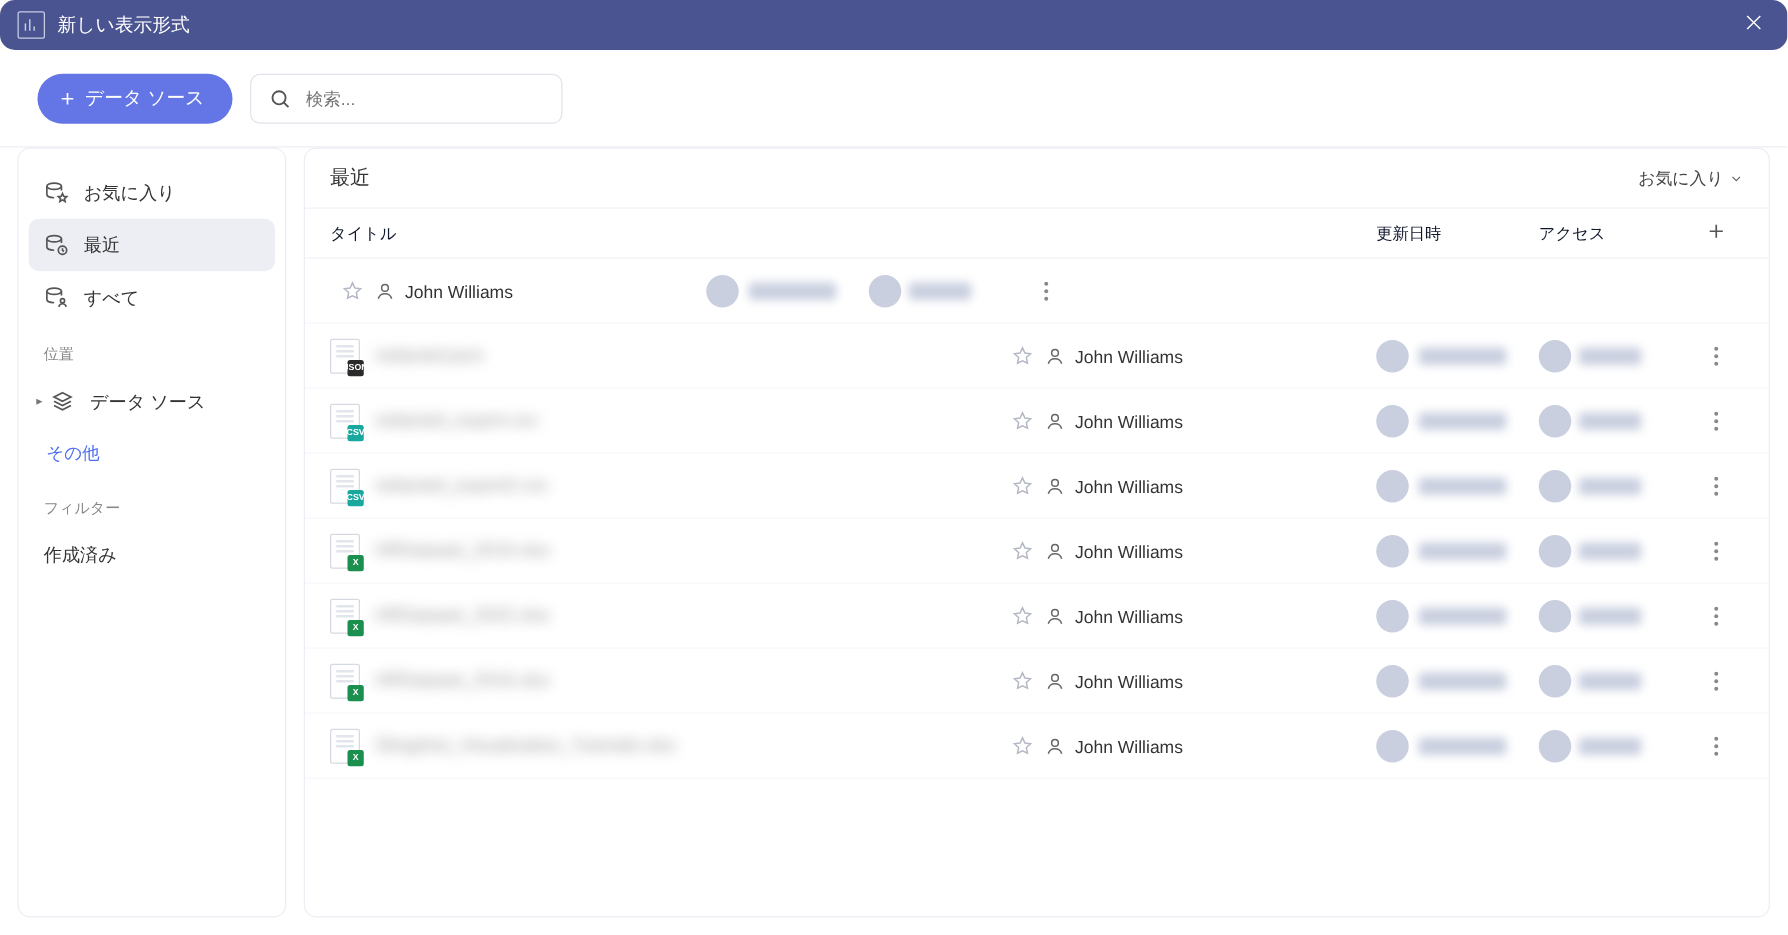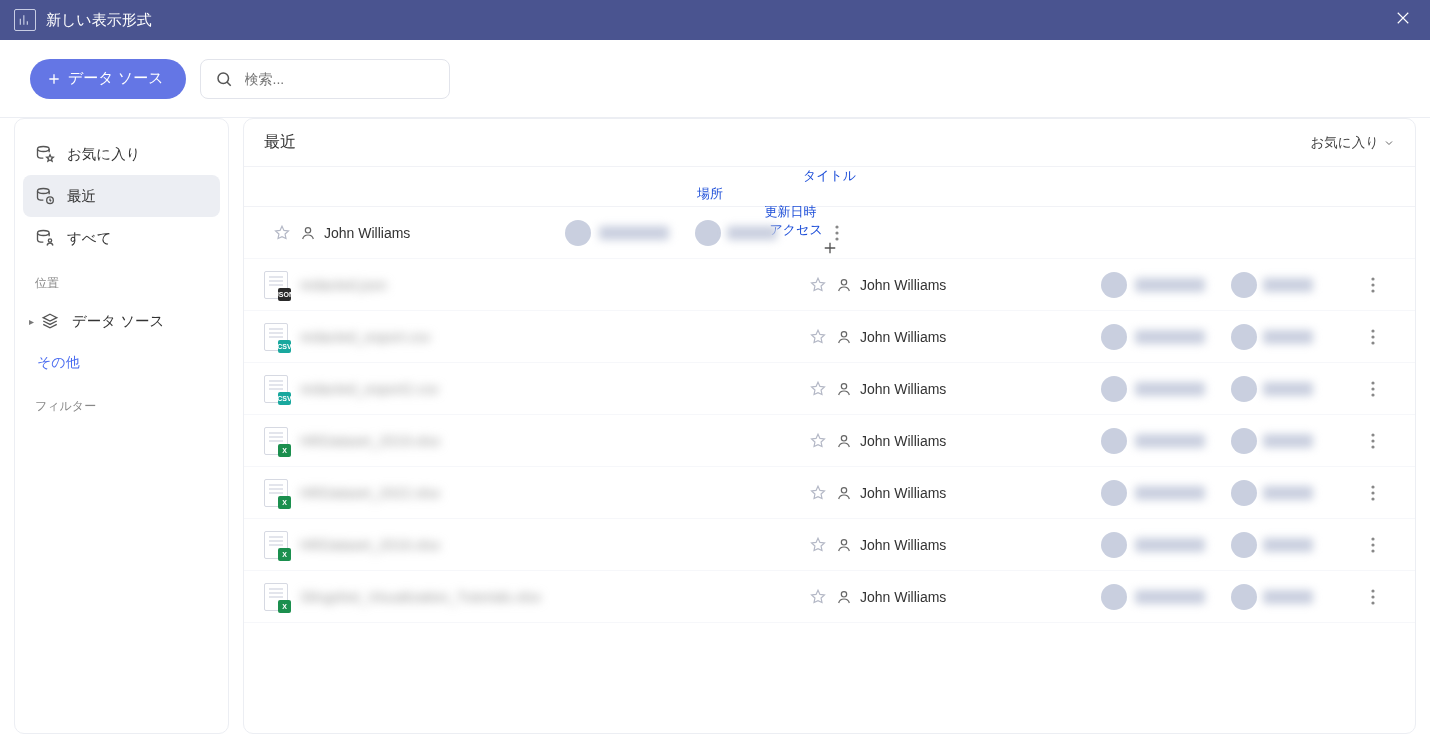--- a/index.html
+++ b/index.html
@@ -1,19 +1,19 @@
 <!DOCTYPE html>
 <html><head>
 <meta charset="utf-8">
 <style>
 * { margin:0; padding:0; box-sizing:border-box; font-family:"Segoe UI","Meiryo",sans-serif; }
 body { background:#fff; width:1430px; height:748px; overflow:hidden; color:#333; }
 
 
-.titlebar { height:40px; background:#4a5490; display:flex; align-items:center; padding:0 14px; color:#fff; justify-content:space-between; }
+.titlebar { height:40px; background:#4a5490; display:flex; align-items:center; padding:0 14px; color:#fff; justify-content:space-between;border-radius:12px; }
 .titlebar .left { display:flex; align-items:center; gap:10px; }
 .titlebar .app-icon { width:22px; height:22px; border:1.5px solid #c8cde4; border-radius:2px; display:flex; align-items:center; justify-content:center; }
 .titlebar .app-icon svg { stroke:#c8cde4; }
 .titlebar .title { font-size:15px; font-weight:400; }
 .titlebar .close { cursor:pointer; padding:4px; }
 .titlebar .close svg { stroke:#fff; }
 
 
 .header { height:78px; display:flex; align-items:center; padding:0 30px 0 30px; gap:14px; border-bottom:1px solid #eceef3; }
 .header h1 { font-size:22px; font-weight:500; color:#2a2a2a; flex:1; }
@@ -36,21 +36,21 @@
 .side-item.expandable::before { content:"▸"; font-size:10px; color:#777; margin-right:-6px; margin-left:-6px; }
 .side-item.plain { cursor:pointer; }
 
 
 .panel { flex:1; background:#fff; border:1px solid #eceef3; border-radius:10px; display:flex; flex-direction:column; overflow:hidden; }
 .panel-head { height:48px; display:flex; align-items:center; padding:0 20px; justify-content:space-between; border-bottom:1px solid #f1f2f6; }
 .panel-head h2 { font-size:16px; font-weight:500; }
 .view-settings { font-size:13.5px; color:#444; display:flex; align-items:center; gap:4px; cursor:pointer; }
 .view-settings svg { stroke:#666; }
 
-.col-head { height:40px; display:flex; align-items:center; padding:0 20px; font-size:13px; color:#1d4ed8; border-bottom:1px solid #f1f2f6;flex-direction:column; }
+.col-head { height:40px; display:flex; align-items:center; padding:0 20px; font-size:13px; color:#0f172a; border-bottom:1px solid #f1f2f6; }
 .col-title { flex:1; }
 .col-loc { width:265px; display:flex; align-items:center; }
 .col-date { width:130px; }
 .col-access { width:120px; }
 .col-actions { width:44px; display:flex; justify-content:center; }
 .col-actions .plus svg { stroke:#555; }
 
 .rows { flex:1; overflow:auto; }
 .row { height:52px; display:flex; align-items:center; padding:0 20px; border-bottom:1px solid #f6f7fa; }
 .row .file { flex:1; display:flex; align-items:center; gap:12px; min-width:0; }
@@ -150,36 +150,38 @@
     <div class="side-item expandable">
       <span class="icon">
         <svg width="18" height="18" viewBox="0 0 24 24" fill="none" stroke-width="1.8">
             <path d="M12 3l9 4.5-9 4.5-9-4.5L12 3zM3 12l9 4.5 9-4.5M3 16.5l9 4.5 9-4.5"></path>
           </svg>
       </span>
       <span>データ ソース</span>
     </div>
     <div class="side-link">その他</div>
     <div class="side-group-label">フィルター</div>
+    <div class="side-item plain">
+      <span>作成済み</span>
+    </div>
   </div>
 
   <div class="panel">
     <div class="panel-head">
       <h2>最近</h2>
       <div class="view-settings">
         <span>お気に入り</span>
         <svg width="12" height="12" viewBox="0 0 24 24" fill="none" stroke-width="2">
             <path d="M6 9l6 6 6-6"></path>
           </svg>
       </div>
     </div>
     <div class="col-head">
       <div class="col-title">タイトル</div>
       <div style="width:36px"></div>
-      <div class="col-loc">場所</div>
       <div class="col-date">更新日時</div>
       <div class="col-access">アクセス</div>
       <div class="col-actions">
           <span class="plus"><svg width="18" height="18" viewBox="0 0 24 24" fill="none" stroke-width="1.8">
               <path d="M12 5v14M5 12h14"></path>
             </svg></span>
         </div>
     </div>
     <div class="rows" id="rows">
         <div class="row">

